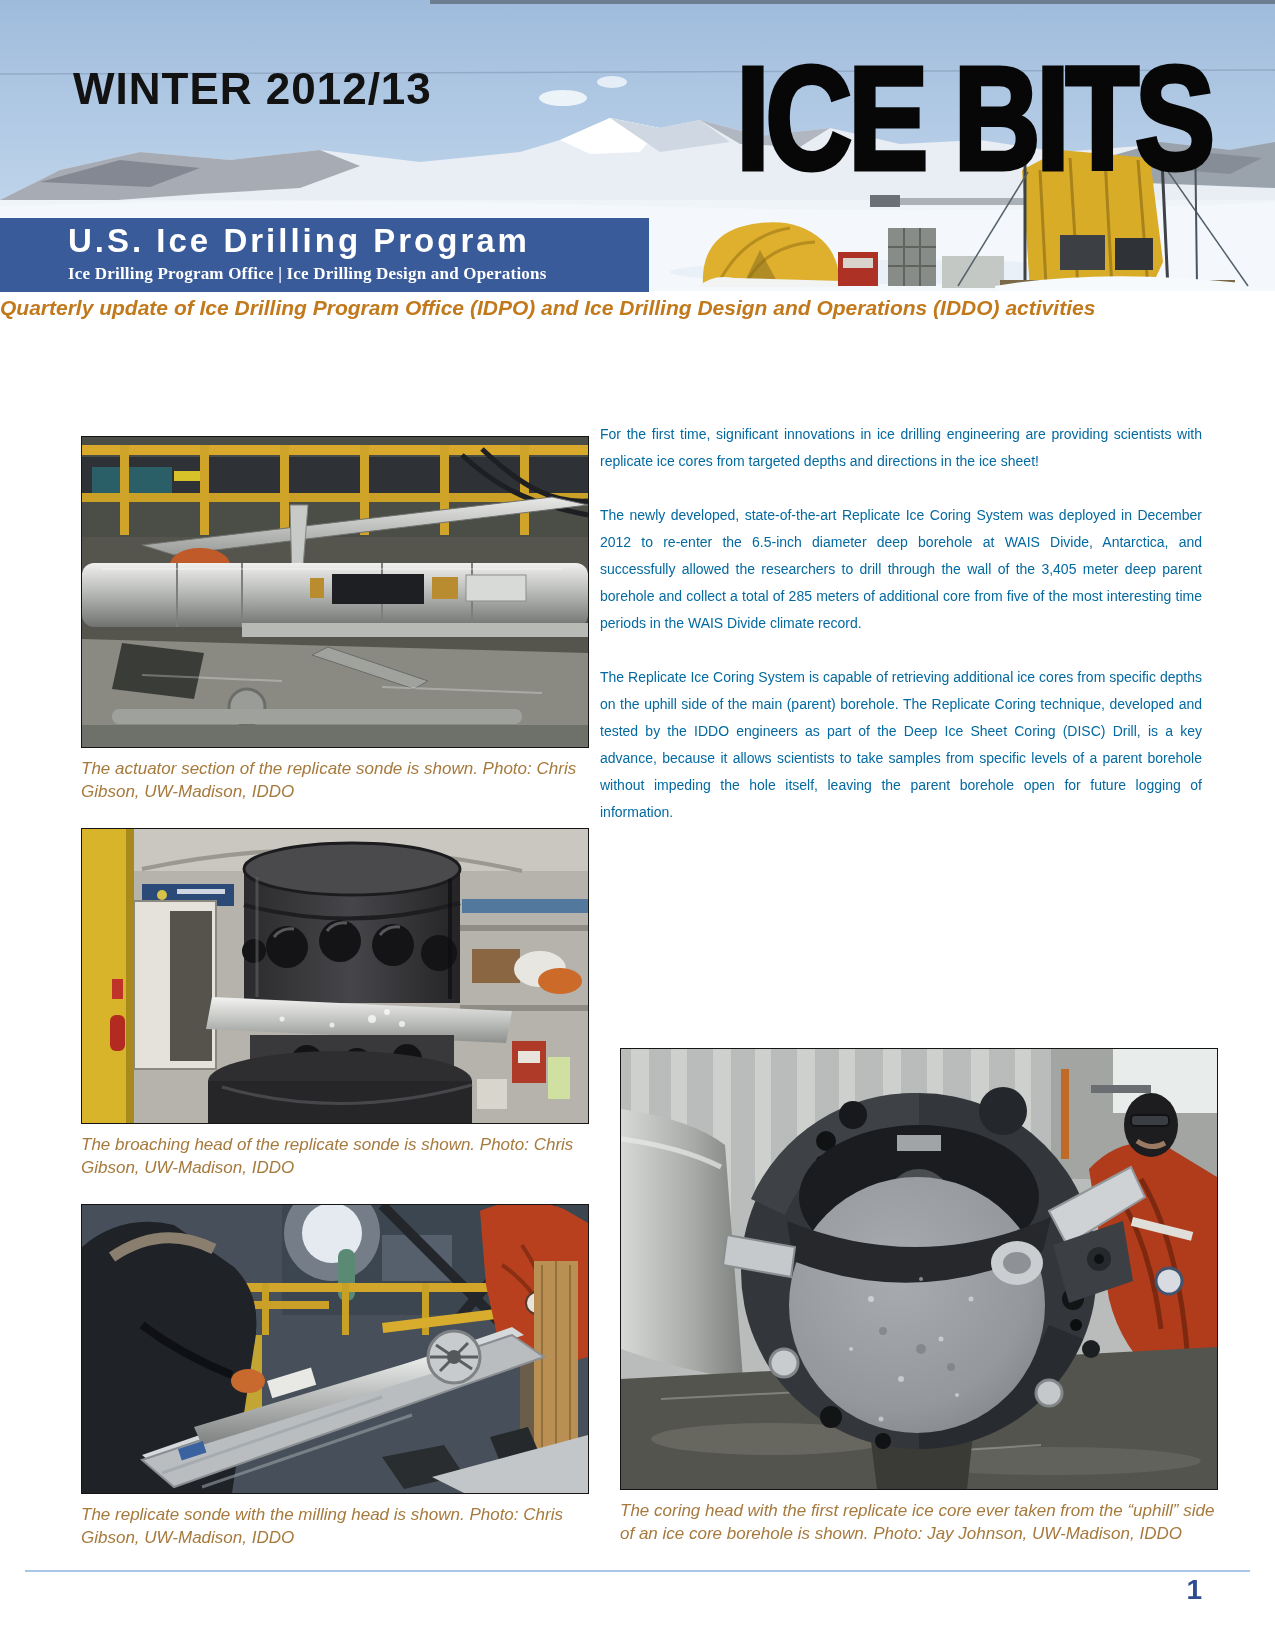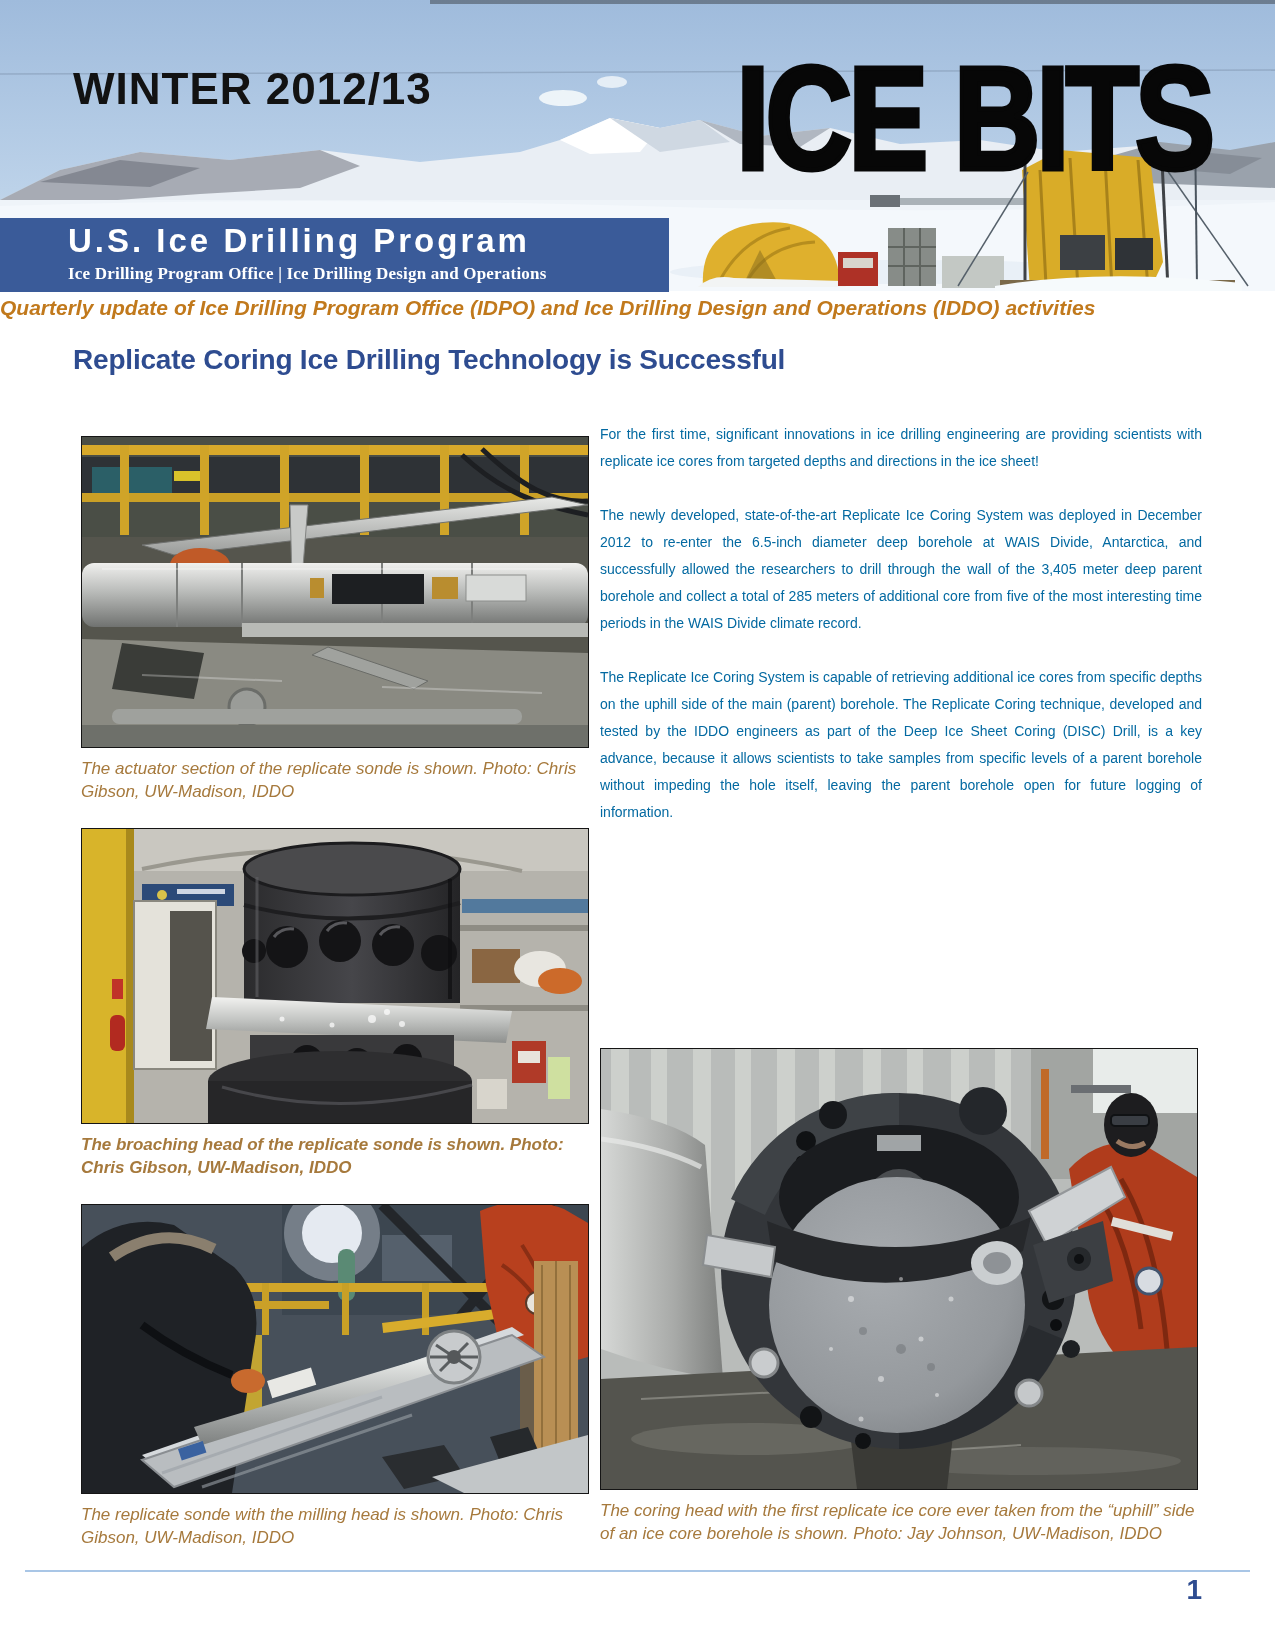--- a/index.html
+++ b/index.html
@@ -6,42 +6,42 @@
   .page{position:relative;width:1275px;height:1650px;background:#ffffff;overflow:hidden;
         font-family:"Liberation Sans",sans-serif;}
 
   
   .masthead{position:absolute;left:0;top:0;width:1275px;height:291px;}
   .masthead svg{display:block;}
   .issue{position:absolute;left:73px;top:64px;font-size:44px;font-weight:bold;color:#121212;
          letter-spacing:1px;}
   .masthead-title{position:absolute;right:64px;top:34px;font-size:120px;font-weight:bold;color:#070707;
          letter-spacing:-4px;transform:scaleY(1.22);transform-origin:top;-webkit-text-stroke:4px #070707;}
-  .banner{position:absolute;left:0;top:218px;width:649px;height:74px;background:#3a5b99;padding-left:20px;}
+  .banner{position:absolute;left:0;top:218px;width:649px;height:74px;background:#3a5b99;}
   .banner-title{position:absolute;left:68px;top:4px;font-size:33px;font-weight:bold;color:#ffffff;
          letter-spacing:3px;white-space:nowrap;}
   .banner-subtitle{position:absolute;left:68px;top:46px;font-size:17px;font-weight:bold;color:#ffffff;
          letter-spacing:0.2px;white-space:nowrap;font-family:Liberation Serif, serif;}
   .tagline{position:absolute;left:0;top:296px;width:1275px;text-align:left;font-style:italic;
          font-weight:bold;font-size:21px;color:#c1791c;}
 
   
   .headline{position:absolute;left:73px;top:344px;margin:0;font-size:28px;font-weight:bold;
          color:#2e4c90;letter-spacing:-0.2px;}
   .body-text{position:absolute;left:600px;top:421px;width:602px;font-size:14px;line-height:27px;
          text-align:justify;color:#0369a1;}
   .body-text p{margin:0 0 27px 0;}
 
   figure{margin:8px;position:absolute;}
   .fig-img{display:block;border:1px solid #151515;background:#888;}
   figcaption{margin-top:9px;font-style:italic;font-size:17px;line-height:1.38;color:#a6793c;}
   .fig1{left:73px;top:428px;width:506px;}
-  .fig2{left:73px;top:820px;width:506px;font-weight:bold;}
+  .fig2{left:73px;top:820px;width:506px;}
   .fig3{left:73px;top:1196px;width:506px;}
-  .fig4{left:592px;top:1040px;width:598px;}
+  .fig4{left:612px;top:1040px;width:598px;}
 
   
   .footer-rule{position:absolute;left:25px;top:1570px;width:1225px;height:0;
          border-top:2px solid #a9c6e6;}
   .footer-text{position:absolute;left:73px;top:1582px;font-size:22px;color:#2e4c90;}
   .footer-text .sep{margin:0 13px;}
   .page-number{position:absolute;left:1100px;top:1574px;width:102px;text-align:right;
          font-size:28px;font-weight:bold;color:#2e4c90;}
 </style>
 </head>
@@ -107,21 +107,20 @@
     <div class="issue">WINTER 2012/13</div>
     <div class="masthead-title">ICE BITS</div>
     <div class="banner">
       <div class="banner-title">U.S. Ice Drilling Program</div>
       <div class="banner-subtitle">Ice Drilling Program Office | Ice Drilling Design and Operations</div>
     </div>
   </div>
 
   <div class="tagline">Quarterly update of Ice Drilling Program Office (IDPO) and Ice Drilling Design and Operations (IDDO) activities</div>
 
-  <h1 class="headline">Replicate Coring Ice Drilling Technology is Successful</h1>
 
   <div class="body-text">
     <p>For the first time, significant innovations in ice drilling engineering are providing scientists with replicate ice cores from targeted depths and directions in the ice sheet!</p>
     <p>The newly developed, state-of-the-art Replicate Ice Coring System was deployed in December 2012 to re-enter the 6.5-inch diameter deep borehole at WAIS Divide, Antarctica, and successfully allowed the researchers to drill through the wall of the 3,405 meter deep parent borehole and collect a total of 285 meters of additional core from five of the most interesting time periods in the WAIS Divide climate record.</p>
     <p>The Replicate Ice Coring System is capable of retrieving additional ice cores from specific depths on the uphill side of the main (parent) borehole. The Replicate Coring technique, developed and tested by the IDDO engineers as part of the Deep Ice Sheet Coring (DISC) Drill, is a key advance, because it allows scientists to take samples from specific levels of a parent borehole without impeding the hole itself, leaving the parent borehole open for future logging of information.</p>
   </div>
 
   <figure class="fig1">
     <svg class="fig-img" width="506" height="310" viewBox="0 0 506 310">
       <defs>

